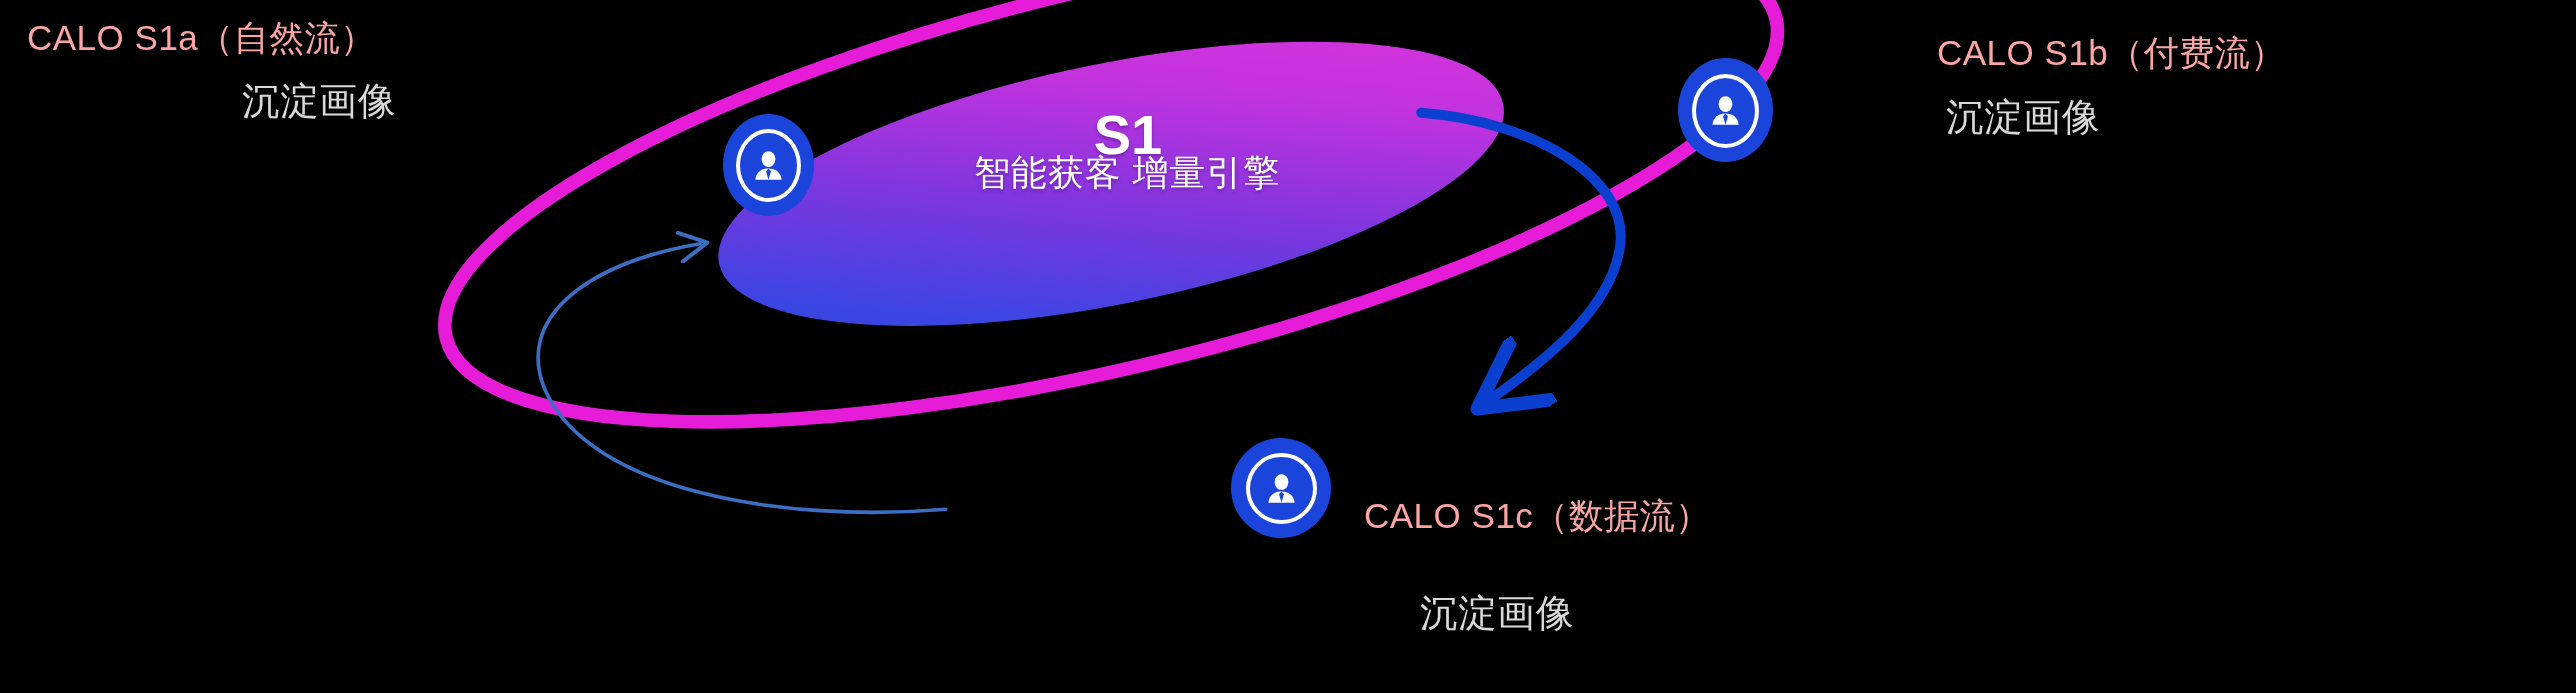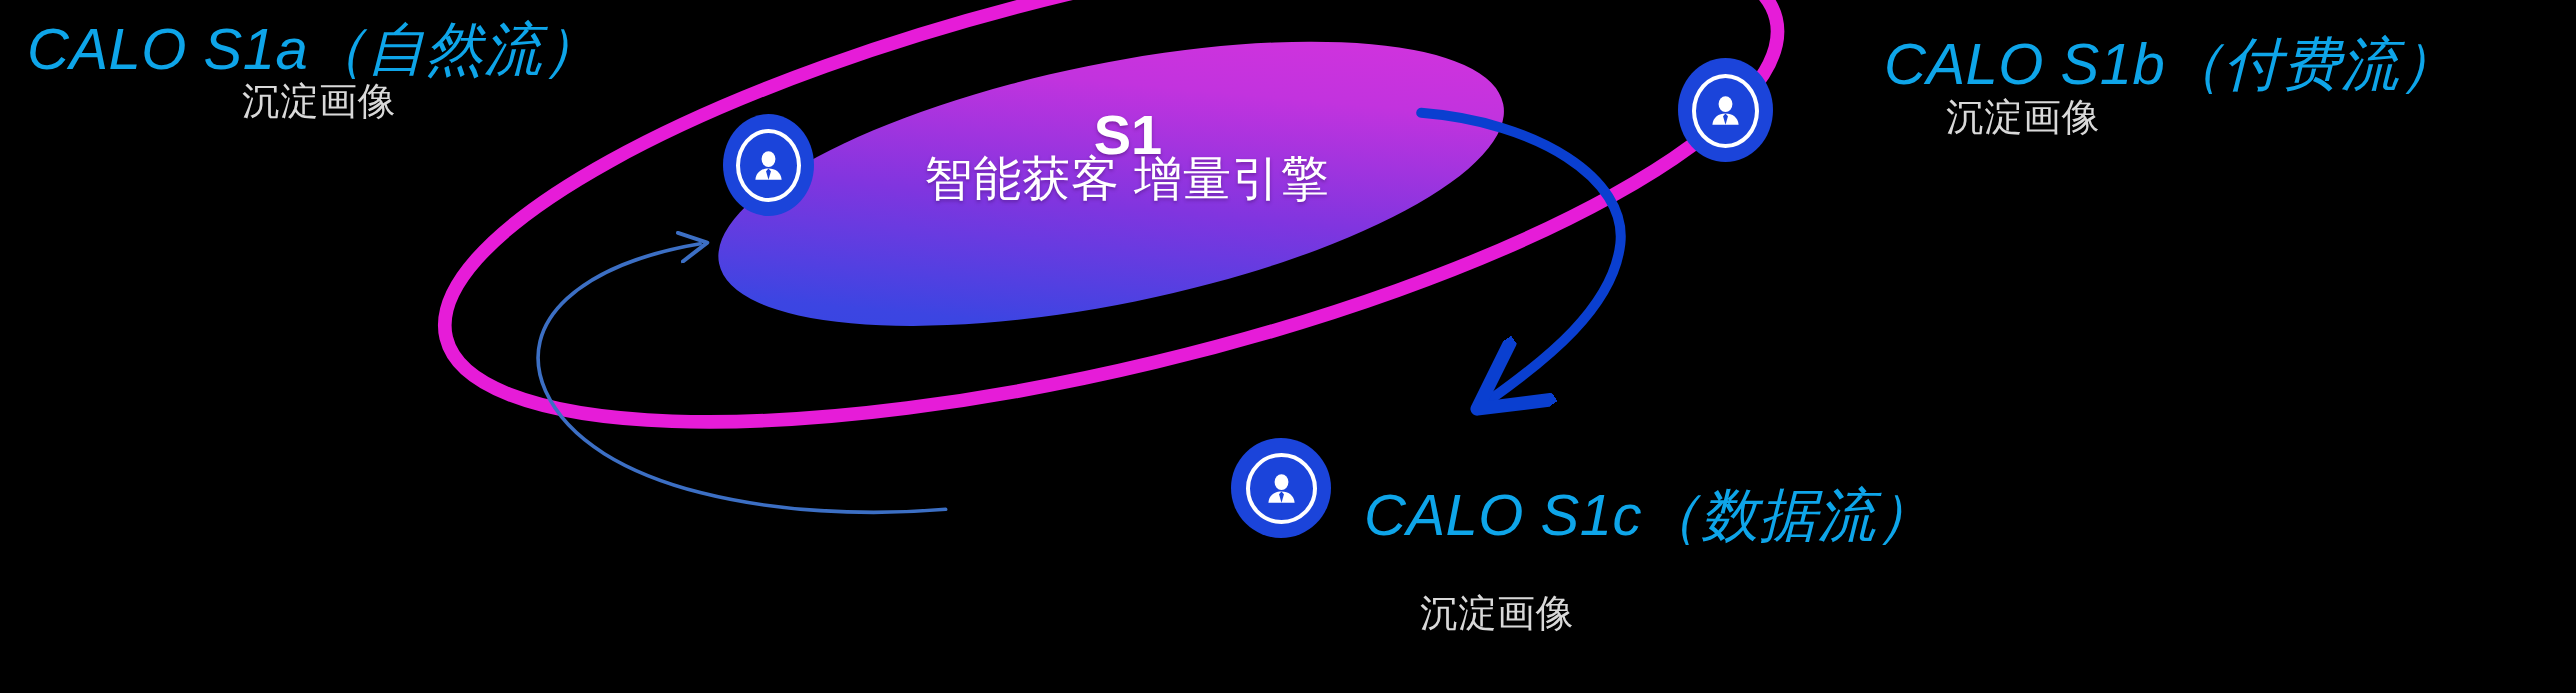--- a/index.html
+++ b/index.html
@@ -28,38 +28,37 @@
   }
 
   
   .label {
     position: absolute;
     white-space: nowrap;
     line-height: 1;
     letter-spacing: 0.5px;
   }
   .label-title {
-    color: #0ea5e9;
-    font-size: 58px;
+    color: #fca5a5;
+    font-size: 35px;
     font-weight: 400;
-    font-style: italic;
   }
   .label-sub {
     color: #D9D9D9;
     font-size: 38px;
     font-weight: 400;
   }
 
   #lbl-s1a-title { left: 27px;   top: 20px; }
   #lbl-s1a-sub   { left: 242px;  top: 82px; }
 
-  #lbl-s1b-title { left: 1884px; top: 35px; }
+  #lbl-s1b-title { left: 1937px; top: 35px; }
   #lbl-s1b-sub   { left: 1946px; top: 98px; }
 
-  #lbl-s1c-title { left: 1364px; top: 486px; }
+  #lbl-s1c-title { left: 1364px; top: 498px; }
   #lbl-s1c-sub   { left: 1420px; top: 594px; font-family: Liberation Serif, serif; }
 
   
   .core-text {
     position: absolute;
     text-align: center;
     color: #FFFFFF;
     white-space: nowrap;
     text-shadow: 0 1.8px 3.6px rgba(40,0,60,0.35);
     line-height: 1;
@@ -68,21 +67,21 @@
     left: 946px;
     top: 107px;
     width: 364px;
     font-size: 56px;
     font-weight: 700;
   }
   #core-sub {
     left: 818px;
     top: 155px;
     width: 618px;
-    font-size: 48px;
+    font-size: 36px;
     font-weight: 400;
     letter-spacing: 0.9px;
   }
 
   
   .node {
     position: absolute;
     border-radius: 50%;
     background: #1B44DA;
     display: flex;

